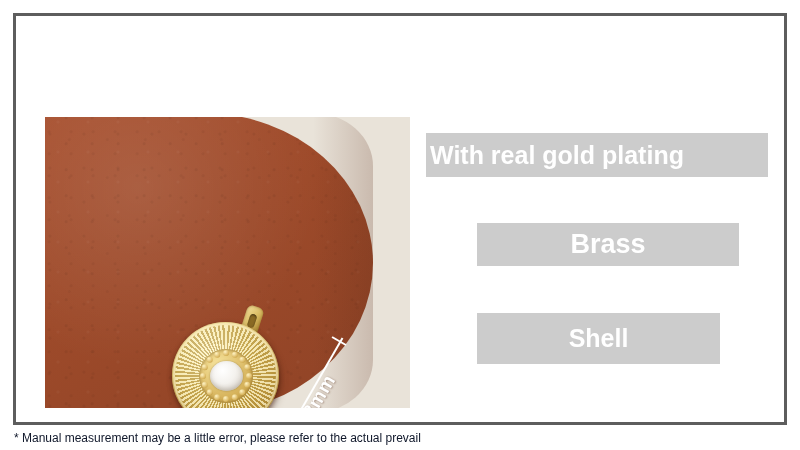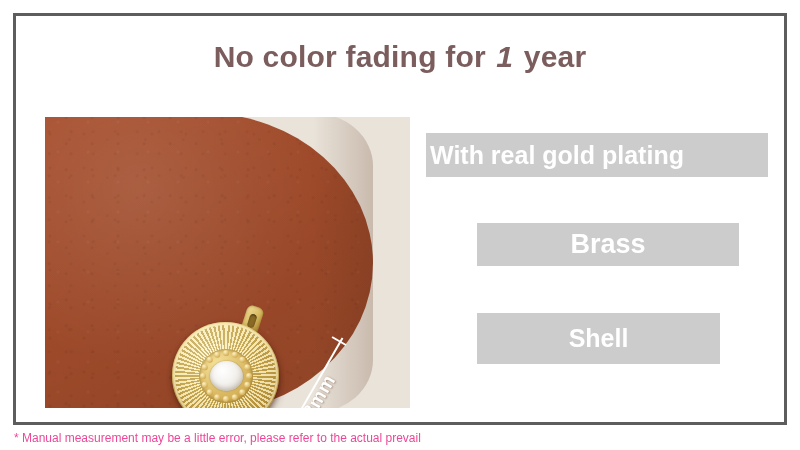--- a/index.html
+++ b/index.html
@@ -286,36 +286,31 @@
     font-size: 25px;
     justify-content: center;
   }
 
   
   .footnote {
     position: absolute;
     left: 14px;
     top: 431px;
     font-size: 12px;
-    color: #ec4899;
+    color: #0f172a;
     white-space: nowrap;
   }
 </style>
 </head>
 <body>
 
 <div class="page">
 
   <div class="frame"></div>
 
-  <div class="headline">
-    <span>No color fading for</span>
-    <span class="num">1</span>
-    <span>year</span>
-  </div>
 
   <div class="photo">
     <div class="leather">
       <div class="leather-grain"></div>
       <div class="leather-shadow"></div>
     </div>
 
     <div class="pendant">
       <div class="pendant-shadow"></div>
       <div class="bail"></div>

